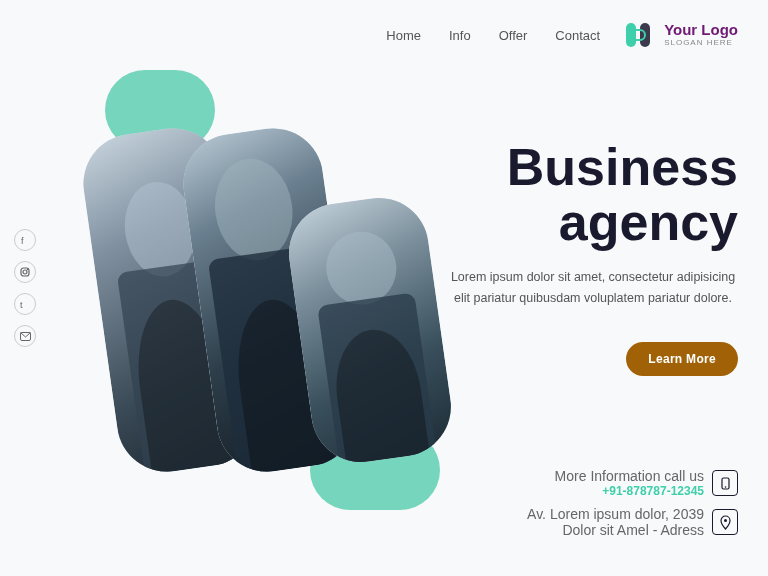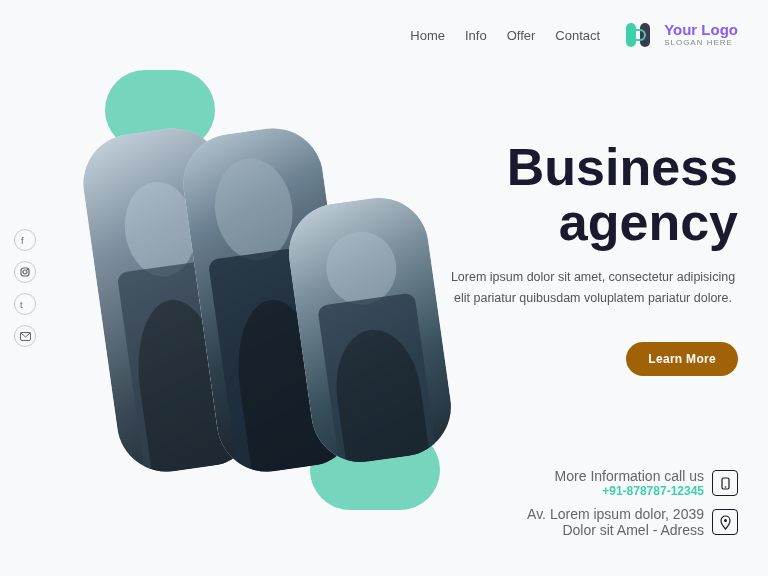--- a/index.html
+++ b/index.html
@@ -19,21 +19,21 @@
       height: 70px;
       display: flex;
       align-items: center;
       justify-content: flex-end;
       padding: 0 30px;
       z-index: 10;
     }
     nav {
       display: flex;
       align-items: flex-start;
-      gap: 20px;
+      gap: 28px;
     }
     .nav-link {
       font-size: 13px;
       color: #555;
       cursor: pointer;
       text-decoration: none;
     }
     .logo-area {
       display: flex;
       align-items: center;
@@ -45,21 +45,21 @@
       height: 36px;
     }
     .logo-text-wrap {
       display: flex;
       flex-direction: column;
       line-height: 1.1;
     }
     .logo-name {
       font-size: 15px;
       font-weight: 700;
-      color: #8b5cf6;
+      color: #701a75;
       text-align: right;
     }
     .logo-slogan {
       font-size: 8px;
       color: #888;
       letter-spacing: 1px;
     }
 
     
     .social-sidebar {

